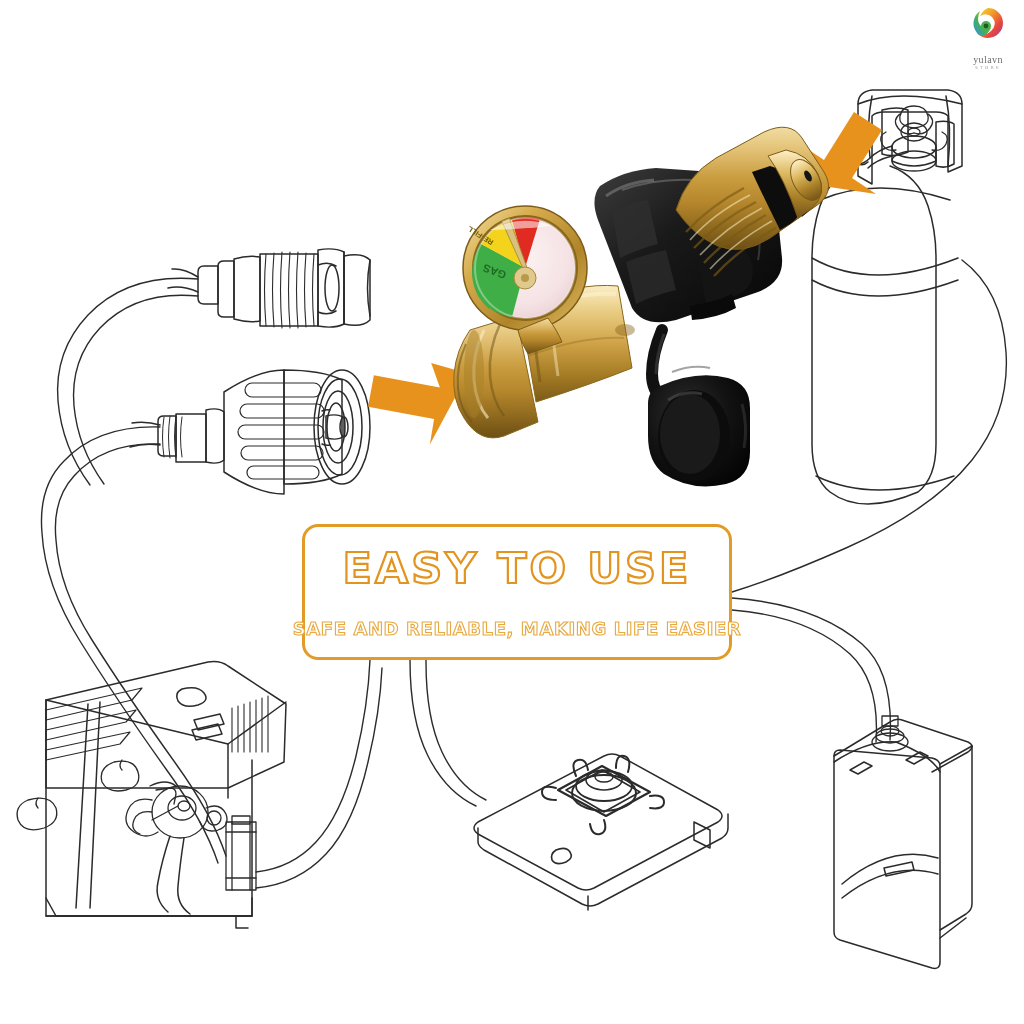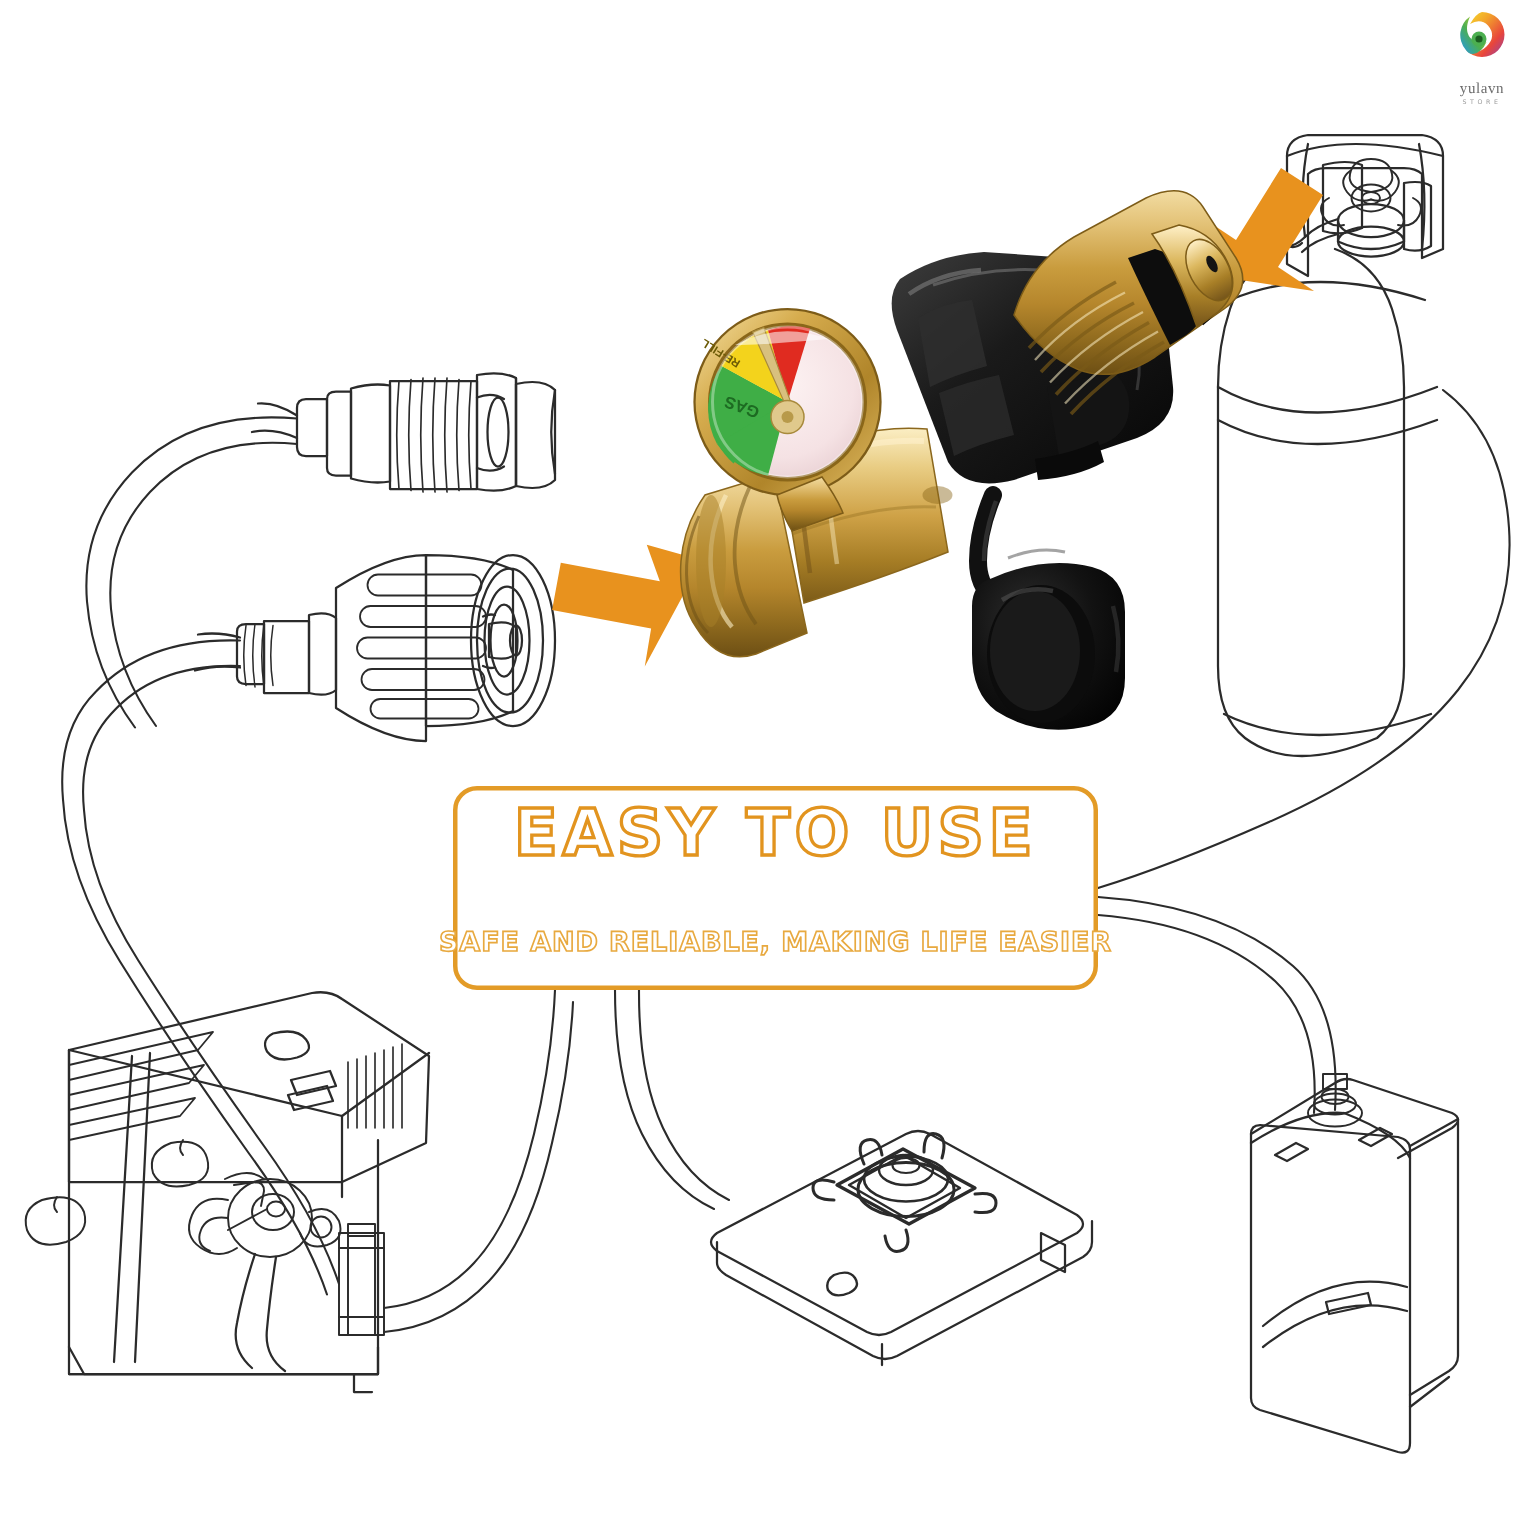--- a/index.html
+++ b/index.html
@@ -37,21 +37,21 @@
     color:#ffffff;
     -webkit-text-stroke:2.2px #e2941f;
     text-shadow:0 0 0 #e2941f;
     margin:0 0 30px 0;white-space:nowrap;
   }
   #promo-subline{
     font-family:"DejaVu Sans", sans-serif;
     font-size:18px;font-weight:bold;letter-spacing:.6px;line-height:1;
     color:#ffffff;
     -webkit-text-stroke:1.1px #e8a93f;
-    margin:12px;white-space:nowrap;
+    margin:0;white-space:nowrap;
   }
 </style>
 </head>
 <body>
 
 <div id="stage">
 
   <svg class="layer" viewBox="0 0 1024 1024">
     <defs>
       <linearGradient id="brassH" x1="0" y1="0" x2="0" y2="1">

